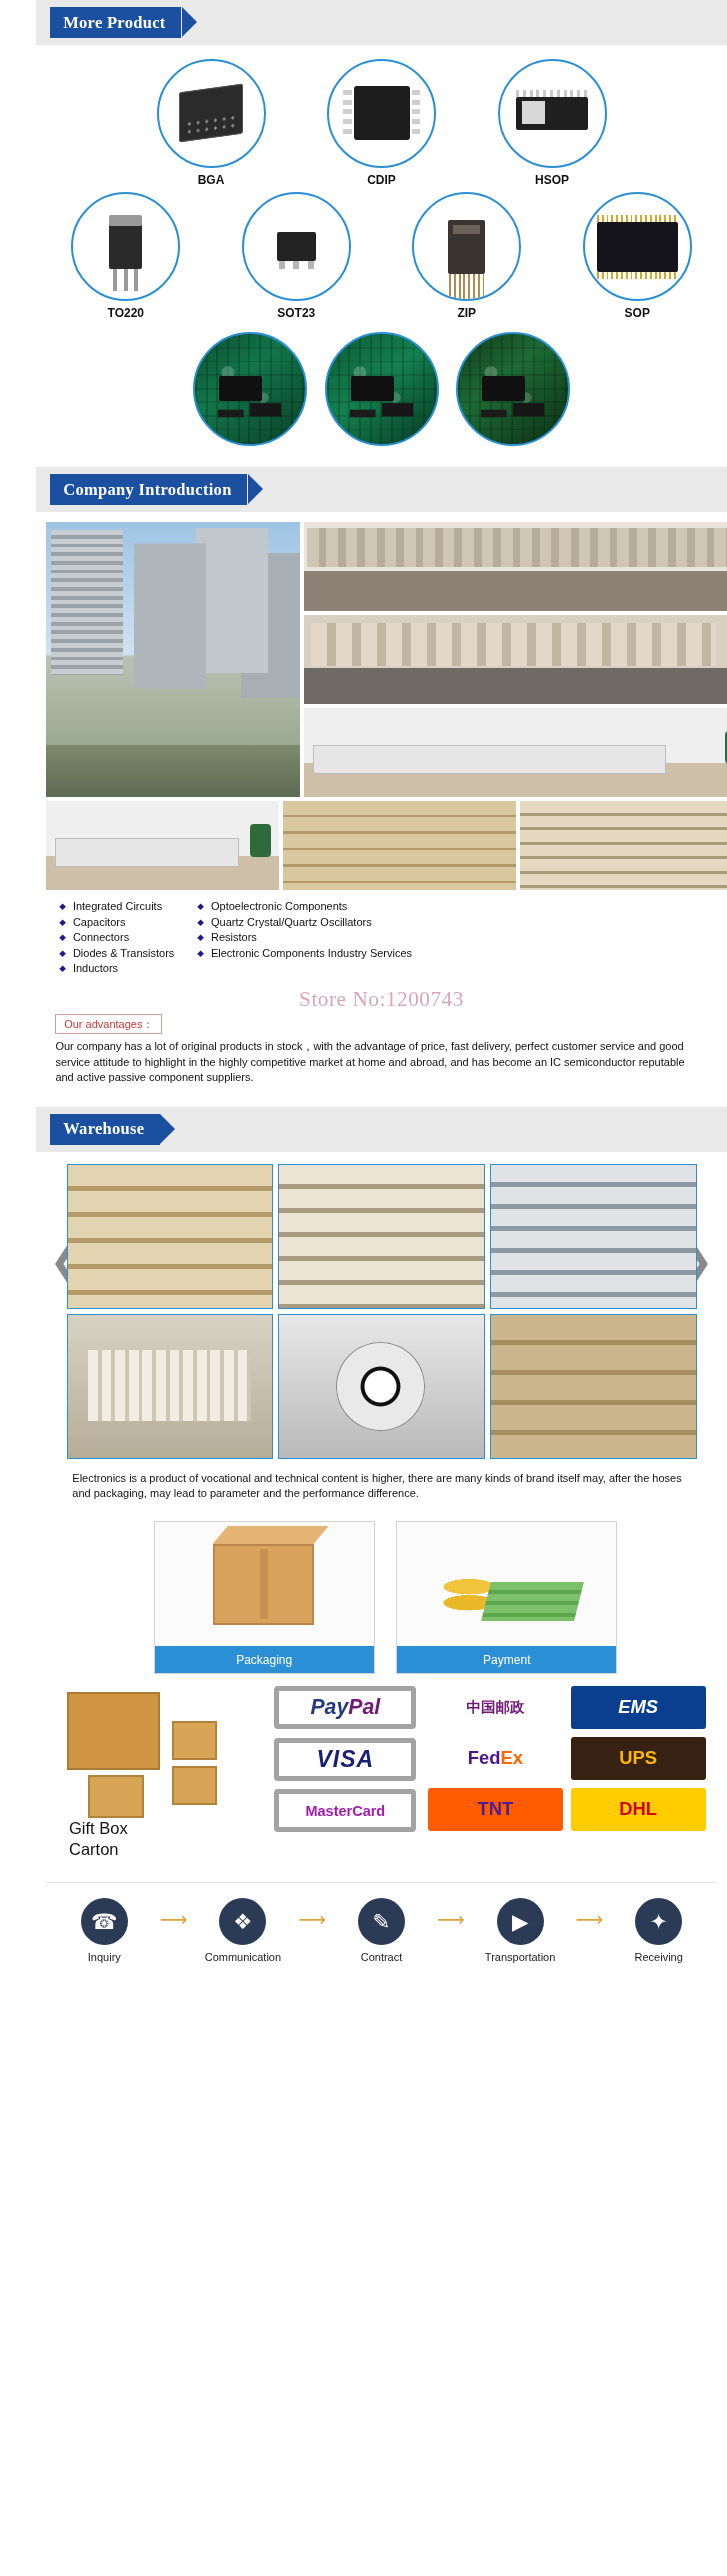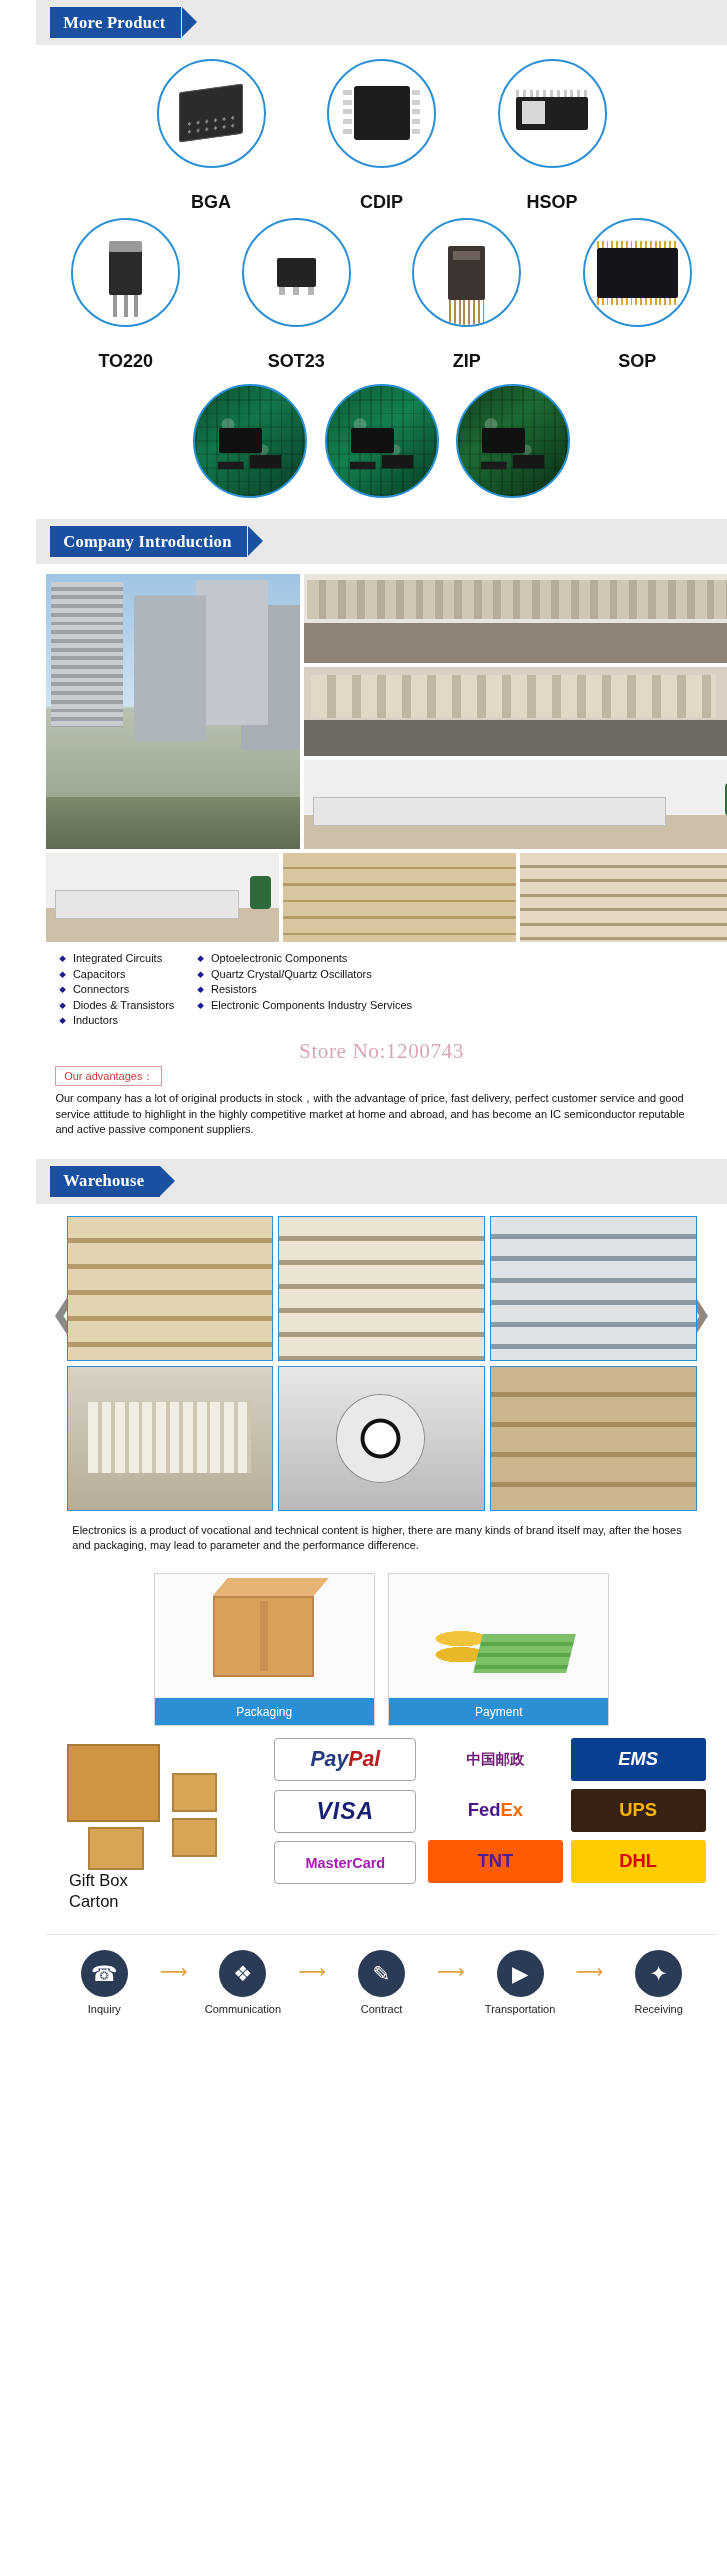--- a/index.html
+++ b/index.html
@@ -66,24 +66,24 @@
     border: 2.9px solid #2a8fd4;
     margin: 0 auto;
     background: #ffffff;
     position: relative;
     overflow: hidden;
     display: flex;
     align-items: center;
     justify-content: center;
   }
   .prod-label {
-    font-size: 18px;
+    font-size: 12px;
     font-weight: bold;
     color: #111;
-    margin-top: 24px;
+    margin-top: 5px;
     font-family: "Liberation Sans", sans-serif;
   }
 
   
   .chip-bga {
     width: 64px; height: 50px; background: #2b2b2b; border-radius: 2.9px;
     transform: skewY(-8deg);
     box-shadow: inset 0 0 0 1px #555;
     position: relative;
   }
@@ -340,20 +340,21 @@
   .ps-wrap { padding: 11.6px 9.7px 9.7px 9.7px; }
   .ps-row {
     display: flex;
     justify-content: center;
     gap: 13.6px;
   }
   .ps-card {
     width: 221px;
     border: 1px solid #d3d3d3;
     background: #fff;
+    margin-left: 8px;
   }
   .ps-img {
     height: 124px;
     position: relative;
     overflow: hidden;
     background: #fbfbfb;
   }
   .ps-cap {
     height: 27px;
     background: #2a8fd4;
@@ -425,30 +426,30 @@
   .gift-text {
     position: absolute;
     left: 5.8px; bottom: 9.7px;
     font-size: 16.5px;
     color: #111;
     line-height: 21.3px;
   }
   .pay-col { width: 145px; }
   .pay-btn {
     width: 142px; height: 43px;
-    border: 1px solid #a3a3a3;
+    border: 5px solid #a3a3a3;
     border-radius: 3.9px;
     background: #fff;
     margin-bottom: 8.7px;
     display: flex; align-items: center; justify-content: center;
     font-weight: bold;
     font-style: italic;
   }
   .paypal { color: #243b80; font-size: 21.3px; }
-  .paypal span { color: #b91c1c; font-style: italic; }
+  .paypal span { color: #701a75; font-style: italic; }
   .visa { color: #1a1f71; font-size: 23px; letter-spacing: 1px; }
   .mastercard { font-size: 14.5px; color: #a21caf; font-style: normal; }
   .ship-col { width: 291px; }
   .ship-grid {
     display: grid;
     grid-template-columns: repeat(2, 1fr);
     gap: 7.8px;
   }
   .ship-cell {
     height: 43px;

